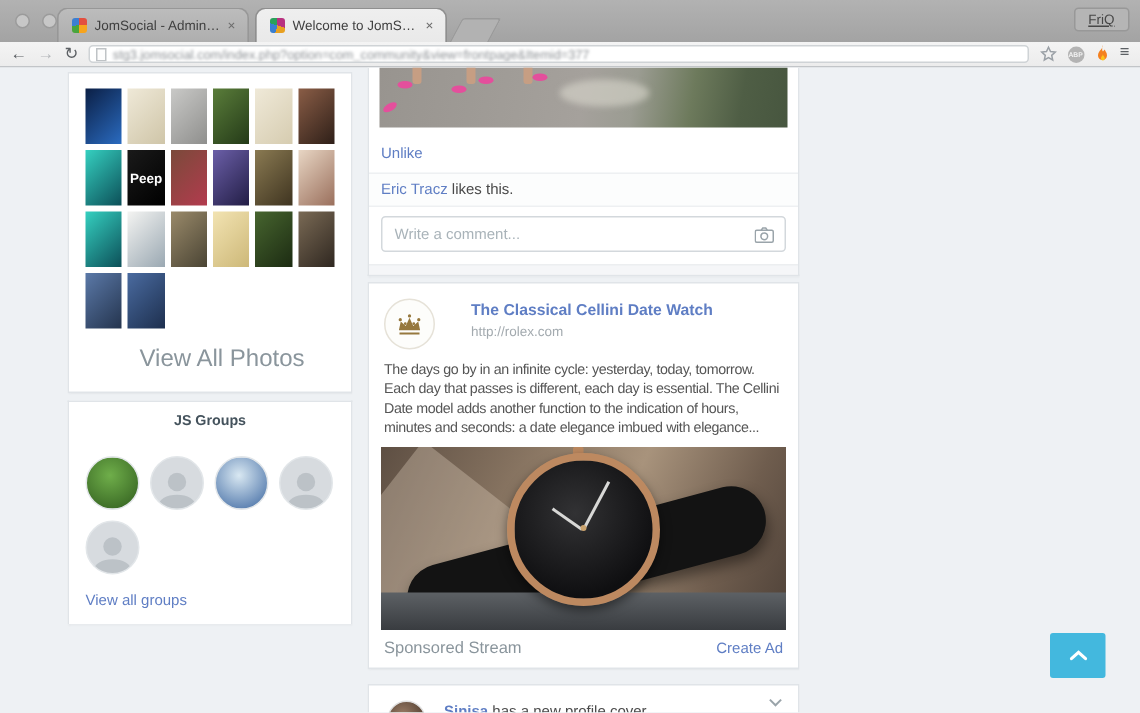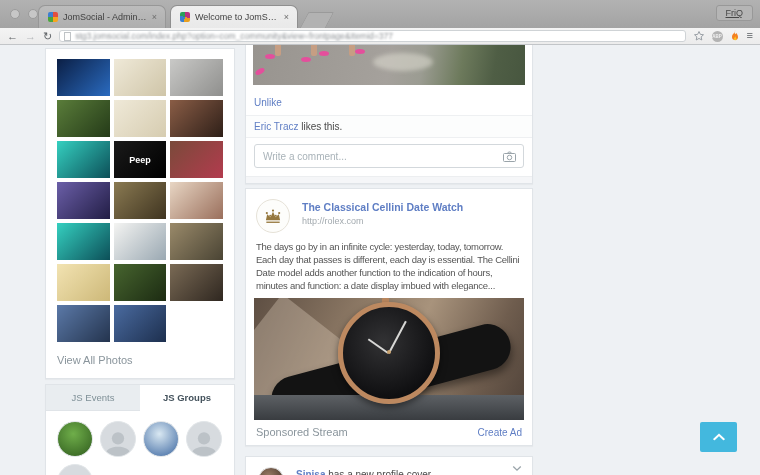--- a/index.html
+++ b/index.html
@@ -44,24 +44,24 @@
 
   
   .sidebar { position:absolute; left:45px; top:3px; width:190px; }
   .side-tabs { display:flex; }
   .side-tab { flex:1; text-align:center; font-size:9.5px; color:#7f9097; background:#e9edf0;
               border-bottom:1px solid #e0e4e8; display:flex; align-items:center; justify-content:center;
               padding:4px 3px; line-height:1.25; }
   .side-tab.active { background:#fff; color:#44525c; font-weight:bold; border-bottom:1px solid #fff; }
   .photos-card .side-tab { height:36px; }
   .groups-card .side-tab { height:26px; }
-  .photo-grid { display:grid; grid-template-columns:repeat(3, 1fr); gap:4px; padding:10px 11px 0 11px; }
+  .photo-grid { display:grid; grid-template-columns:repeat(6, 1fr); gap:4px; padding:10px 11px 0 11px; }
   .tile { width:100%; aspect-ratio:1/1; height:37px; display:flex; align-items:center; justify-content:center; overflow:hidden; }
   .tile span { color:#fff; font-weight:bold; font-size:9px; }
-  .view-all-photos { font-size:11px; color:#8a959c; padding:12px 11px 12px 11px; }
+  .view-all-photos { font-size:16px; color:#8a959c; padding:12px 11px 12px 11px;margin-left:36px; }
   .groups-card { margin-top:5px; border-bottom:none; }
   .avatar-row { display:flex; flex-wrap:wrap; gap:7px; padding:10px 11px 0 11px; }
   .g-avatar { width:36px; height:36px; border-radius:50%; border:1px solid #e2e6e9; overflow:hidden;
               display:flex; align-items:flex-end; justify-content:center; }
   .g-avatar.placeholder { background:#d7dbdf; }
   .g-avatar svg { display:block; }
   .view-all-groups { font-size:10px; color:#5b7bbd; padding:12px 11px 10px 11px; }
 
   
   .feed { position:absolute; left:245px; top:0; width:288px; }
@@ -80,21 +80,21 @@
   .likes-row { border-top:1px solid #eef0f2; background:#fcfdfd; padding:5px 8px; font-size:10px; color:#4a4a4a; }
   .comment-area { border-top:1px solid #eef0f2; padding:6px 8px 8px 8px; position:relative; }
   .comment-input { width:100%; height:24px; border:1px solid #d3d8dc; border-radius:3px; padding:0 26px 0 8px;
                    font-size:10px; color:#444; font-family:"Liberation Sans",sans-serif; outline:none; }
   .comment-input::placeholder { color:#a9b3b9; }
   .camera-ico { position:absolute; right:16px; top:13px; }
   .footer-strip { height:7px; background:#f5f6f8; border-top:1px solid #eceef0; }
 
   
   .sponsored-card { margin-top:4px; padding:8px 8px 0 8px; }
-  .sp-header { display:flex; gap:12px; align-items:flex-start; padding:2px 2px 0 2px; }
+  .sp-header { display:flex; gap:24px; align-items:flex-start; padding:2px 2px 0 2px; }
   .brand-logo { width:34px; height:34px; border-radius:50%; border:1px solid #e6e2d8; background:#fdfdfb;
                 display:flex; align-items:center; justify-content:center; flex:none; }
   .sp-title { font-size:10.5px; font-weight:bold; margin-top:2px; }
   .sp-url { font-size:9px; color:#a3aaaf; margin-top:3px; }
   .sp-body { font-size:9.5px; letter-spacing:-0.25px; line-height:13px; color:#555; padding:7px 2px 6px 2px; }
   .watch-img { position:relative; height:122px; overflow:hidden;
     background:linear-gradient(115deg,#5e4f43 0%,#8e7a66 35%,#a8937c 55%,#6f5d4e 80%,#4e4138 100%); }
   .wedge { position:absolute; left:-40px; top:24px; width:150px; height:170px; background:rgba(233,219,198,.32);
            transform:rotate(38deg); }
   .ledge { position:absolute; bottom:0; left:0; right:0; height:25px; background:linear-gradient(#5d6165,#393c40); }
@@ -195,21 +195,20 @@
           <div class="tile" style="background: linear-gradient(135deg, rgb(71, 101, 47), rgb(28, 43, 18));"></div>
           <div class="tile" style="background: linear-gradient(135deg, rgb(122, 106, 85), rgb(47, 39, 32));"></div>
           <div class="tile" style="background: linear-gradient(135deg, rgb(91, 121, 168), rgb(36, 52, 78));"></div>
           <div class="tile" style="background: linear-gradient(135deg, rgb(74, 107, 160), rgb(29, 47, 78));"></div>
         </div>
       <div class="view-all-photos">View All Photos</div>
     </div>
 
     <div class="card groups-card">
       <div class="side-tabs" id="groups-tabs">
-          <div class="side-tab">JS Events</div>
           <div class="side-tab active">JS Groups</div>
         </div>
       <div class="avatar-row" id="group-avatars">
           <div class="g-avatar" style="background: radial-gradient(circle at 45% 35%, rgb(111, 174, 74), rgb(47, 91, 29));"></div>
           <div class="g-avatar placeholder">
             <svg width="36" height="24" viewBox="0 0 36 24">
               <circle cx="18" cy="6" r="6.5" fill="#bcc2c7"></circle>
               <path d="M4 26c0-8 6.5-11 14-11s14 3 14 11z" fill="#bcc2c7"></path>
             </svg>
           </div>
@@ -271,21 +270,21 @@
             <circle cx="8.6" cy="9.2" r="1.1" fill="#96783e"></circle>
             <circle cx="15.4" cy="9.2" r="1.1" fill="#96783e"></circle>
             <path d="M4 16.2h16v1.6H4z" fill="#96783e"></path>
           </svg>
         </div>
         <div>
           <div class="sp-title"><a class="link" href="#">The Classical Cellini Date Watch</a></div>
           <div class="sp-url">http://rolex.com</div>
         </div>
       </div>
-      <div class="sp-body">The days go by in an infinite cycle: yesterday, today, tomorrow. Each day that passes is different, each day is essential. The Cellini Date model adds another function to the indication of hours, minutes and function: a date display imbued with elegance...</div>
+      <div class="sp-body">The days go by in an infinite cycle: yesterday, today, tomorrow. Each day that passes is different, each day is essential. The Cellini Date model adds another function to the indication of hours, minutes and seconds: a date elegance imbued with elegance...</div>
       <div class="watch-img">
         <div class="wedge"></div>
         <div class="strap"></div>
         <div class="ledge"></div>
         <div class="crown-stem"></div>
         <div class="dial">
           <div class="hand min"></div>
           <div class="hand hr"></div>
           <div class="pin"></div>
         </div>

